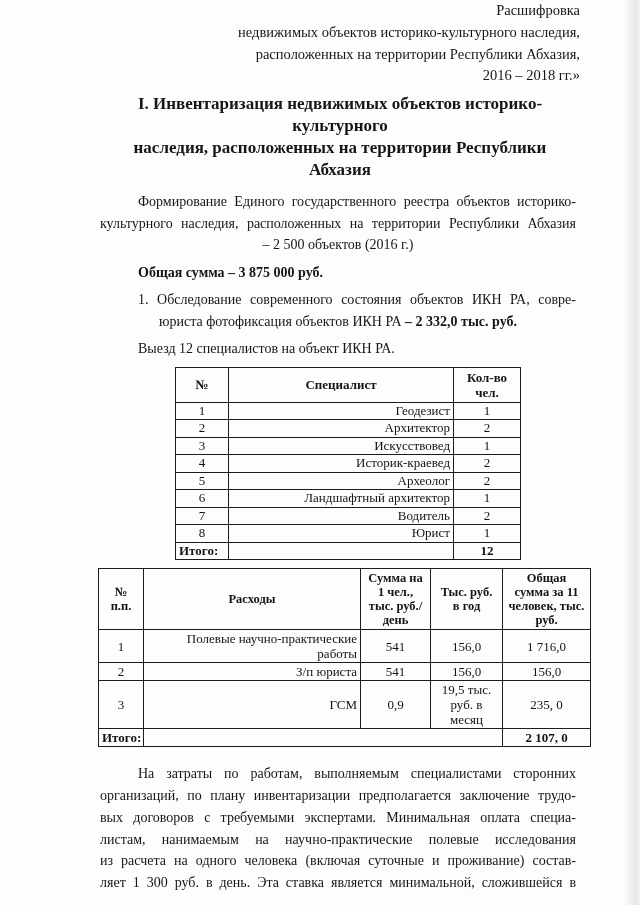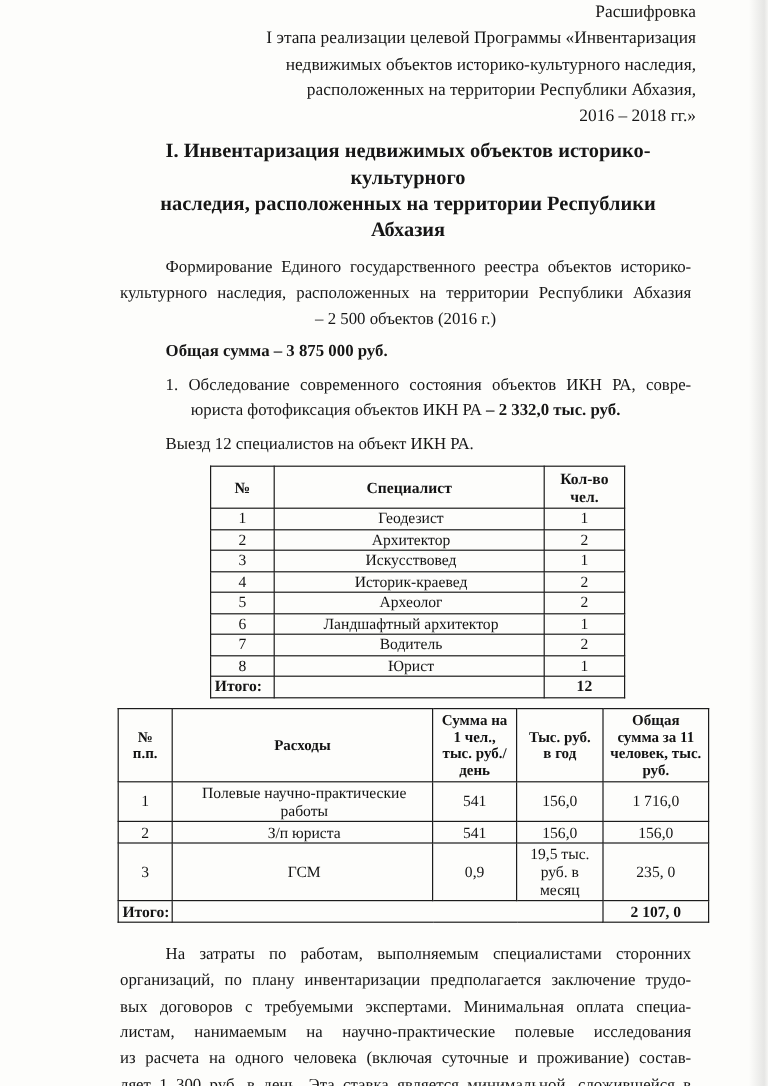--- a/index.html
+++ b/index.html
@@ -70,31 +70,30 @@
   }
   .t1 th { line-height: 15px; padding: 2px 2px; }
   .t1 td { line-height: 14.5px; padding: 1px 3px; }
   .t2 {
     margin: 8px 0 0 98px;
     width: 492px;
   }
   .t2 th { font-size: 12.5px; line-height: 14px; padding: 2px 5px; }
   .t2 td { line-height: 15px; padding: 1px 3px; }
   .cc { text-align: center; }
-  .cl { text-align: center; padding-left: 6px !important; font-family: Liberation Serif, serif; }
+  .cl { text-align: right; padding-left: 6px !important; font-family: Liberation Serif, serif; }
   .row-tall td { height: 30px; }
 </style>
 </head>
 <body>
 
 <div class="page">
 
   <div class="hdr">
     <div>Расшифровка</div>
-    <div>I этапа реализации целевой Программы «Инвентаризация</div>
     <div>недвижимых объектов историко-культурного наследия,</div>
     <div>расположенных на территории Республики Абхазия,</div>
     <div>2016 – 2018 гг.»</div>
   </div>
 
   <div class="heading">
     <div>I. Инвентаризация недвижимых объектов историко-культурного</div>
     <div>наследия, расположенных на территории Республики Абхазия</div>
   </div>
 

